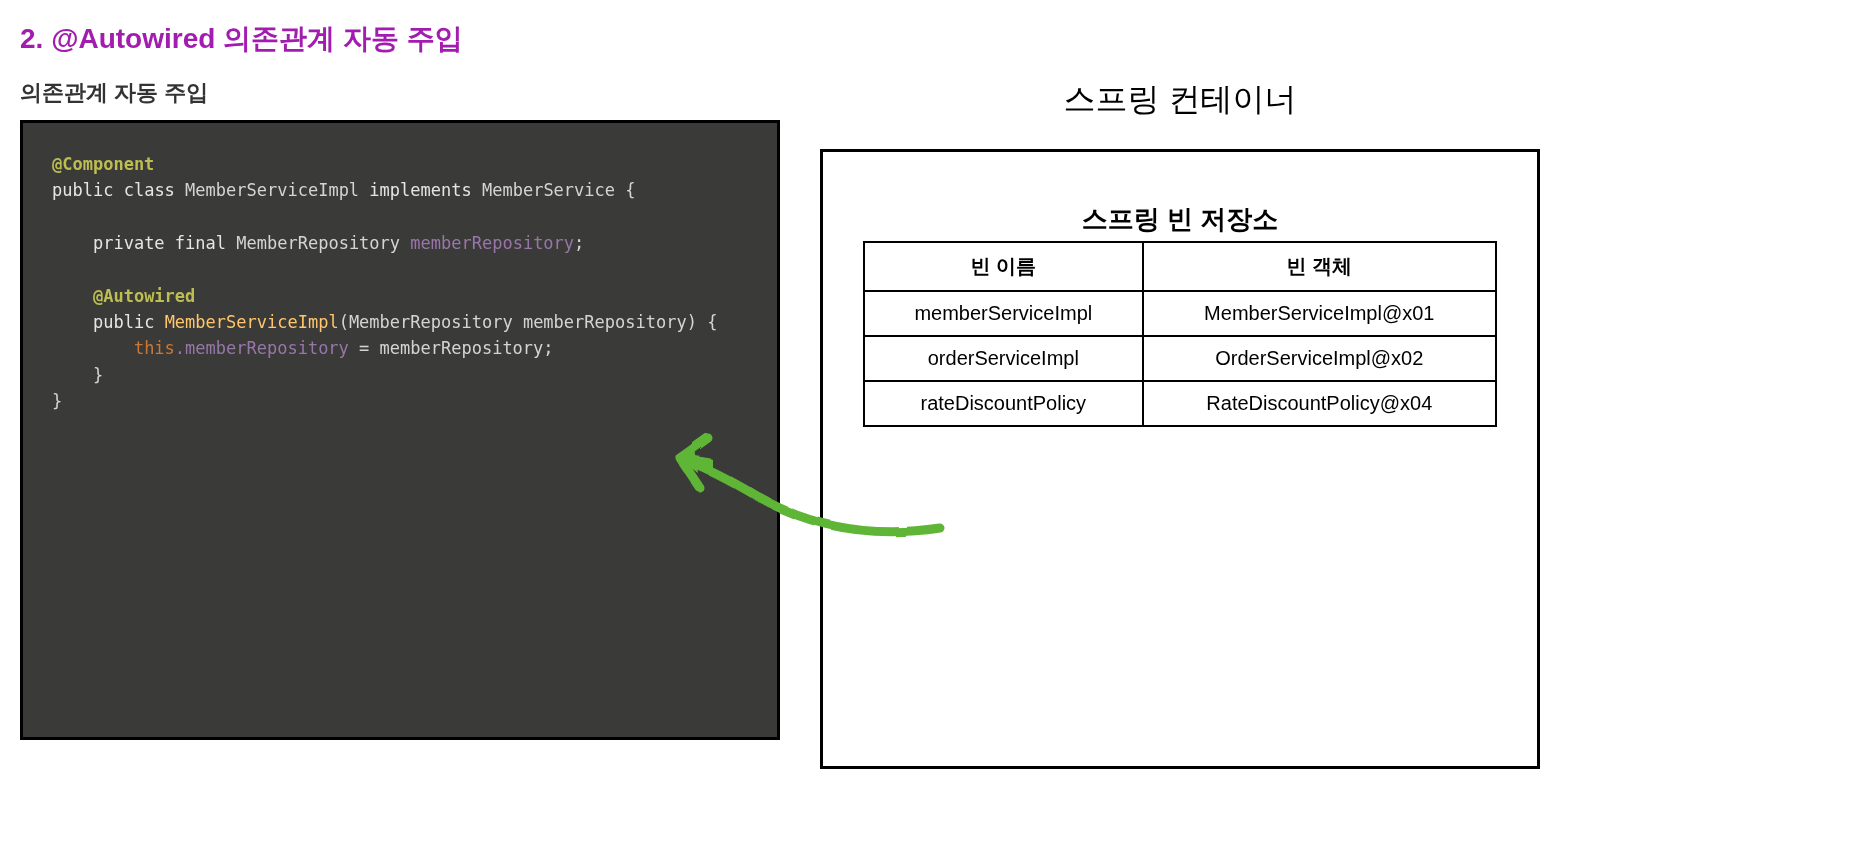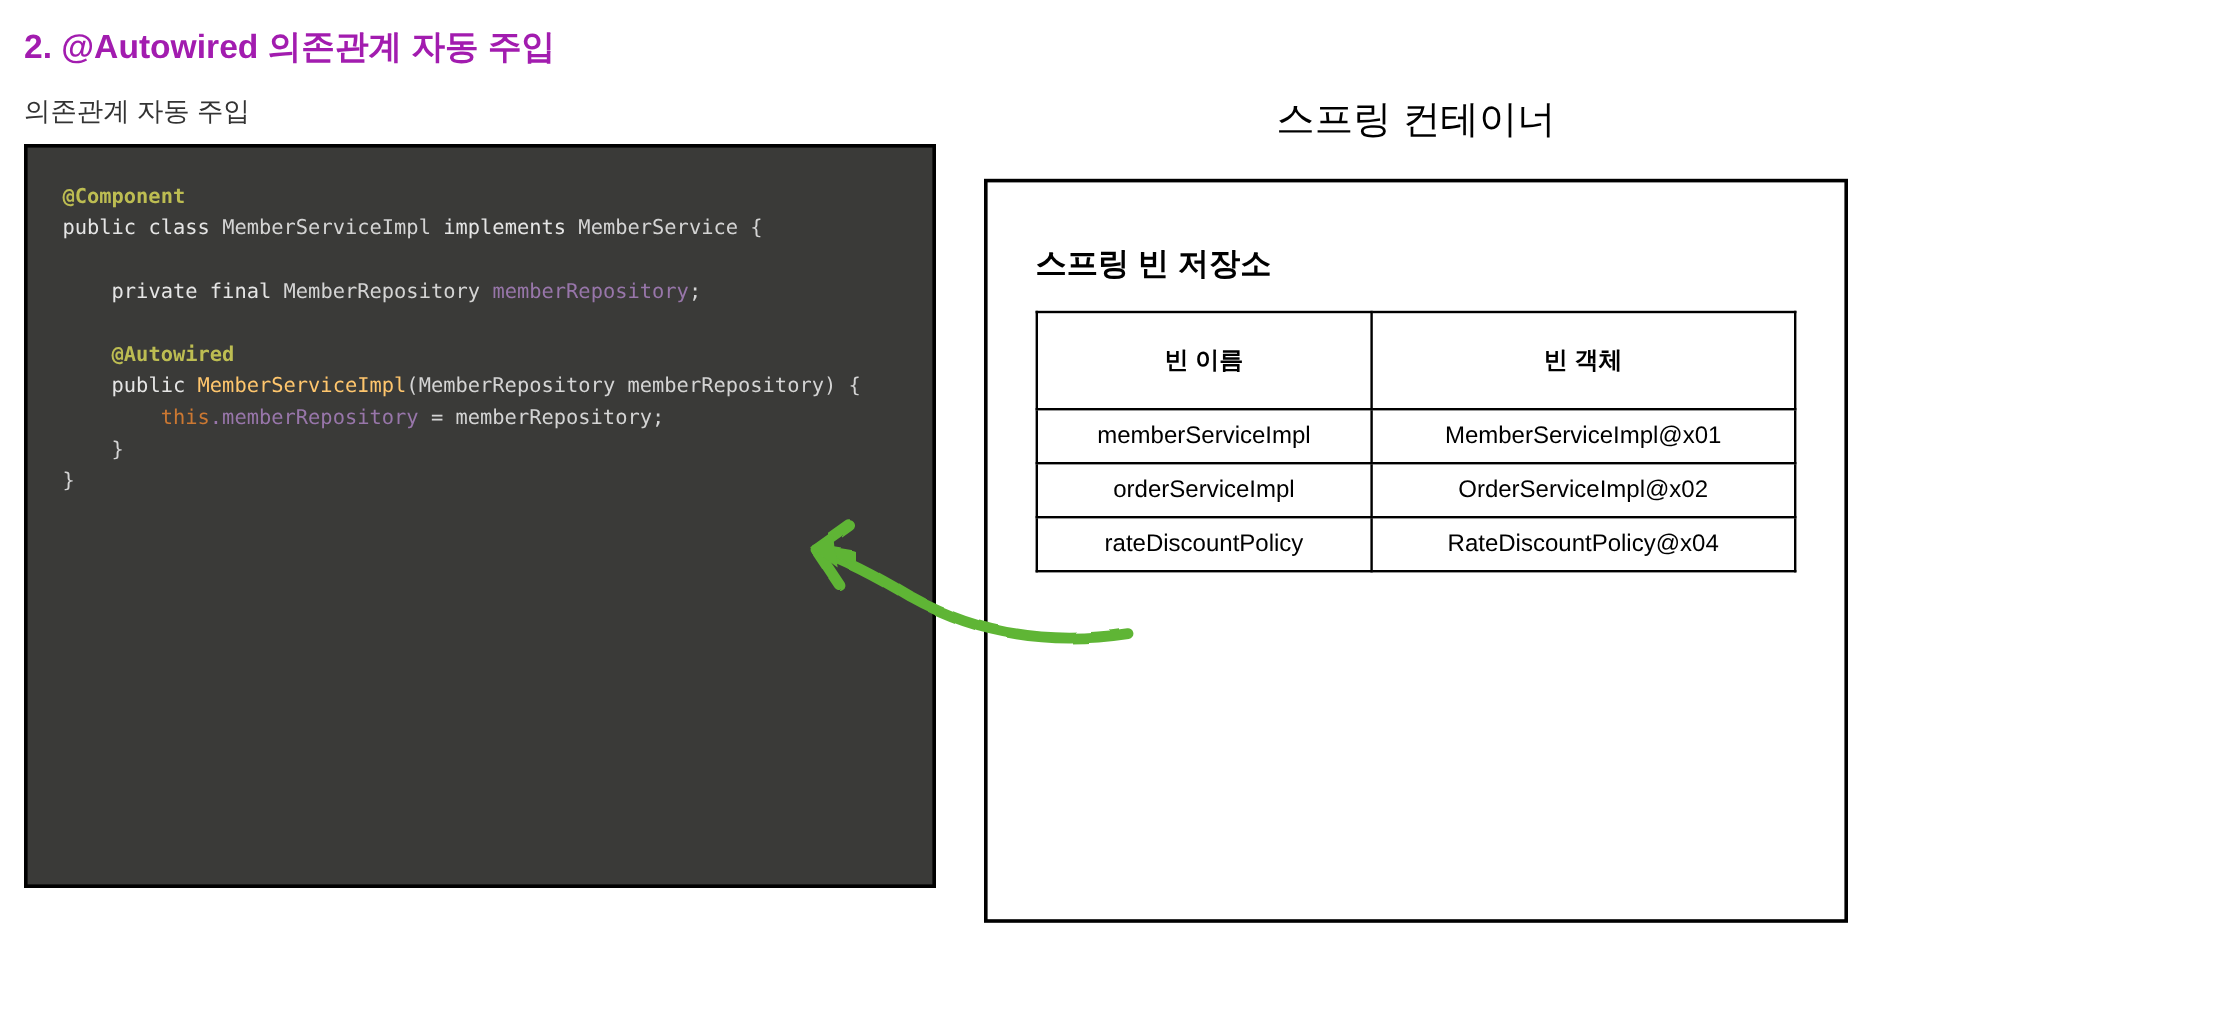--- a/index.html
+++ b/index.html
@@ -25,21 +25,21 @@
       align-items: flex-start;
       position: relative;
     }
     .left-panel {
       flex: 0 0 760px;
     }
     .panel-subtitle {
       font-size: 22px;
       color: #333;
       margin-bottom: 12px;
-      font-weight: 400;
+      font-weight: 700;
     }
     .code-block {
       background: #3a3a38;
       border: 3px solid #000;
       padding: 28px 29px;
       height: 620px;
       font-family: "Menlo", "Consolas", monospace;
       font-size: 17px;
       line-height: 1.55;
       color: #d4d4d4;
@@ -69,30 +69,31 @@
     }
     .container-box {
       border: 3px solid #000;
       height: 620px;
       padding: 50px 40px 40px 40px;
     }
     .storage-title {
       font-size: 26px;
       font-weight: 700;
       color: #000;
-      margin-bottom: 22px;
+      text-align: center;
+      margin-bottom: 4px;
     }
     .bean-table {
       width: 100%;
       border-collapse: collapse;
       font-size: 20px;
     }
     .bean-table th {
       border: 2px solid #000;
-      padding: 26px 8px;
+      padding: 10px 8px;
       font-weight: 700;
       text-align: center;
       background: #fff;
     }
     .bean-table td {
       border: 2px solid #000;
       padding: 10px 8px;
       text-align: center;
       font-weight: 400;
       vertical-align: middle;

